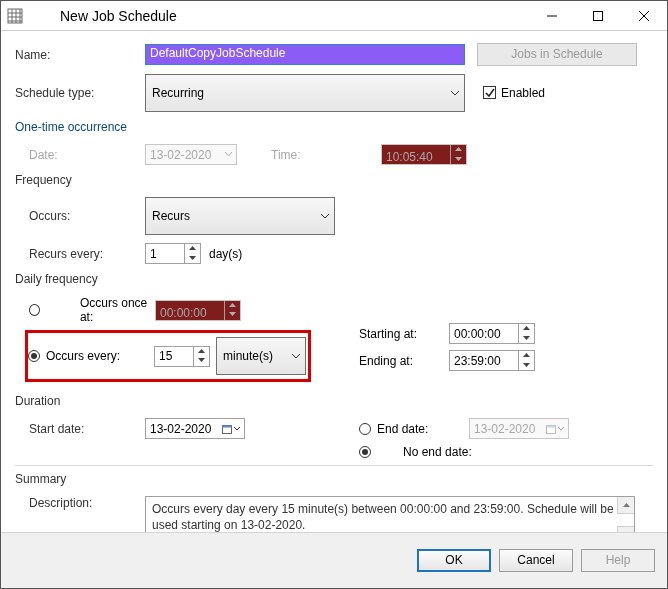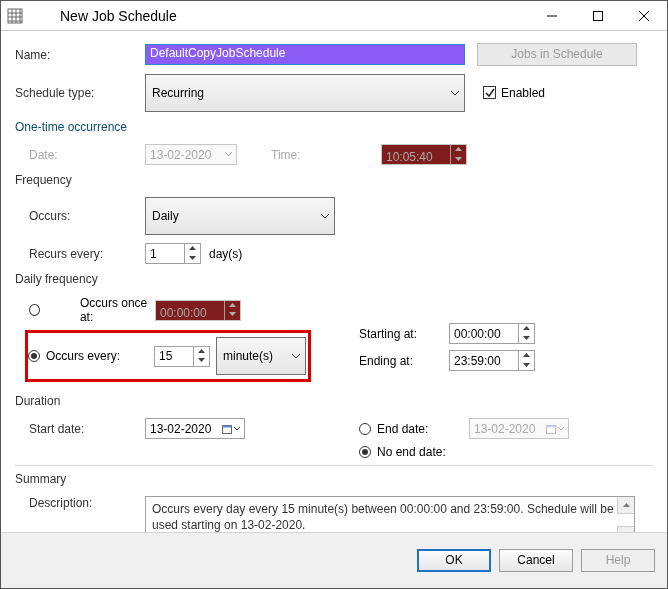--- a/index.html
+++ b/index.html
@@ -140,21 +140,21 @@
               </svg>
             </span>
         </span>
       </span>
     </div>
 
     <span class="fieldset-label active">Frequency</span>
     <div class="sub row">
       <span class="label" style="width:116px">Occurs:</span>
       <span class="select" style="width:190px;">
-        <span>Daily</span>
+        <span>Recurs</span>
         <span class="chev">
             <svg width="8" height="8">
               <path d="M0 2 L4 6 L8 2" fill="none" stroke="#333"></path>
             </svg>
           </span>
       </span>
     </div>
     <div class="sub row">
       <span class="label" style="width:116px">Recurs every:</span>
       <span class="spin num-spin">
@@ -306,21 +306,21 @@
                   <rect x="0.5" y="1.5" width="9" height="8" fill="#fff" stroke="#bbb"></rect>
                   <rect x="0.5" y="1.5" width="9" height="2" fill="#c6d4e8"></rect>
                 </svg>
               <svg width="6" height="6">
                   <path d="M0 1 L3 4 L6 1" fill="none" stroke="#b0b0b0"></path>
                 </svg>
             </span>
           </span>
         </div>
         <div class="mini-row">
-          <span style="display:inline-flex;align-items:center;">
+          <span style="display:inline-flex;align-items:center;gap:26px;">
             <span class="radio checked"></span>
             <span>No end date:</span>
           </span>
         </div>
       </div>
     </div>
 
     <hr class="hr">
 
     <span class="fieldset-label active" style="margin-top:-4px">Summary</span>

